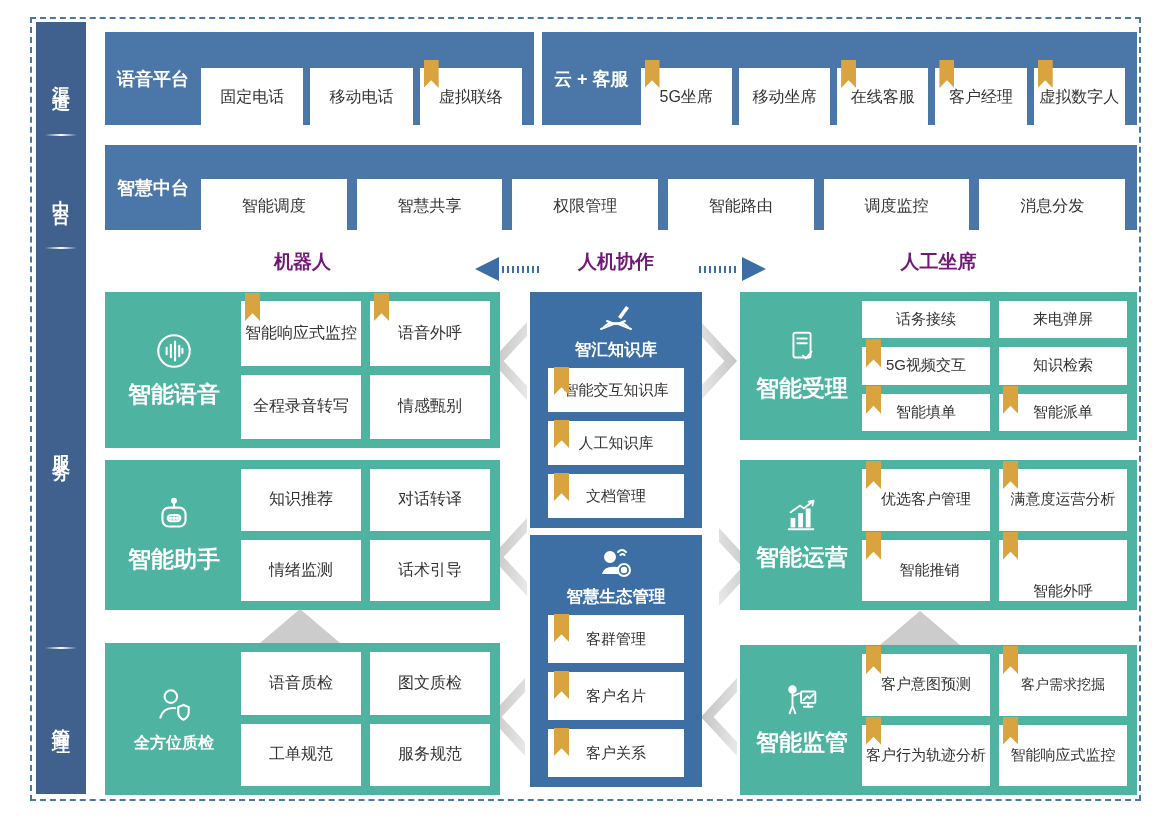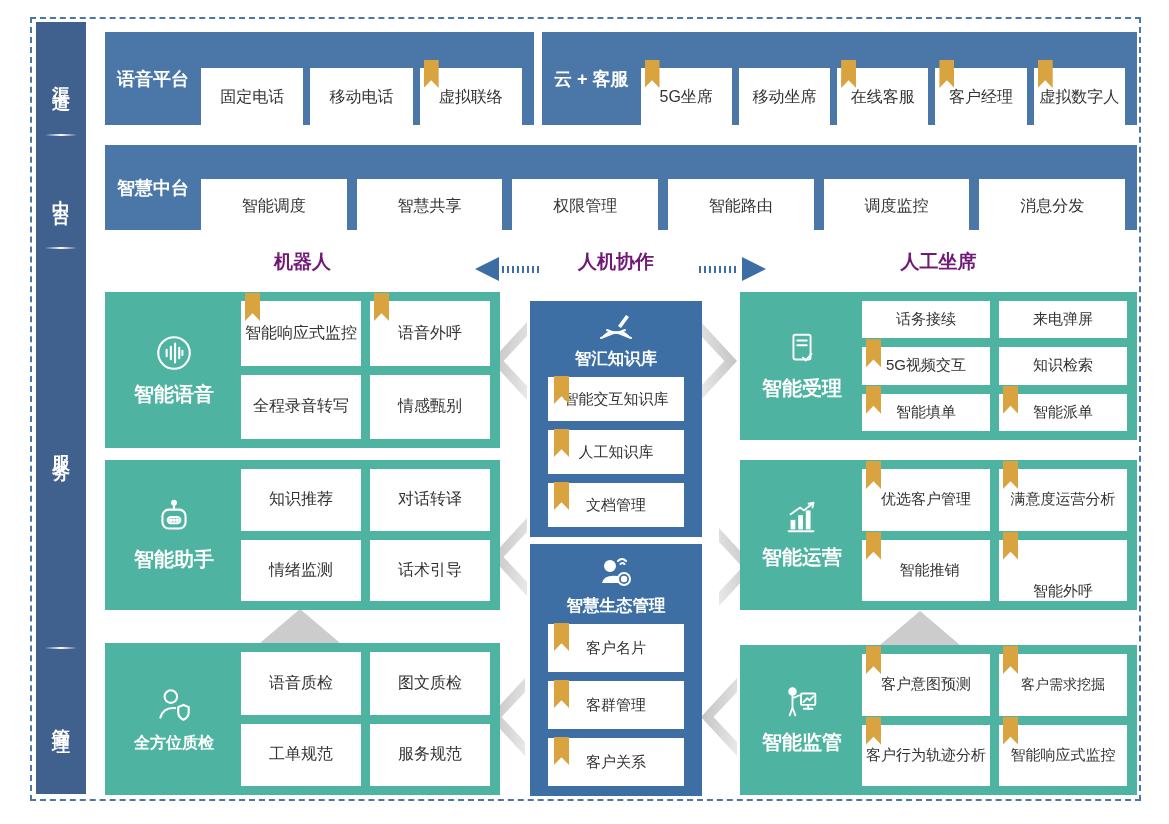--- a/index.html
+++ b/index.html
@@ -44,26 +44,26 @@
       background:repeating-linear-gradient(90deg,#3d6da5 0 2px,rgba(0,0,0,0) 2px 5px);}
   .tri-l{width:0;height:0;border-right:24px solid #3d6da5;border-top:12px solid transparent;border-bottom:12px solid transparent;}
   .tri-r{width:0;height:0;border-left:24px solid #3d6da5;border-top:12px solid transparent;border-bottom:12px solid transparent;}
   
   .service{position:absolute;left:105px;top:292px;width:1032px;height:503px;z-index:1;}
   .blk{position:absolute;z-index:1;box-sizing:border-box;display:flex;}
   .teal{background:#4FB3A1;padding:9px 10px;gap:8px;}
   .label-zone{display:flex;flex-direction:column;align-items:center;justify-content:center;gap:7px;color:#fff;}
   .lz-left{width:118px;flex:none;}
   .lz-right{width:104px;flex:none;}
-  .blk-label{font-size:20px;font-weight:bold;white-space:nowrap;}
+  .blk-label{font-size:23px;font-weight:bold;white-space:nowrap;}
   .boxgrid{flex:1;display:grid;grid-template-columns:1fr 1fr;gap:9px;}
   .boxgrid .box{font-size:16px;}
   .grid3 .box{font-size:15px;}
   
-  .mblk{background:#3D6FA5;flex-direction:column;padding:0 18px 10px;margin-top:9px;}
+  .mblk{background:#3D6FA5;flex-direction:column;padding:0 18px 10px;}
   .mhead{display:flex;flex-direction:column;align-items:center;padding:9px 0 7px;color:#fff;}
   .mhead .blk-label{font-size:16.5px;margin-top:2px;}
   .mboxes{display:flex;flex-direction:column;gap:9px;flex:1;}
   .mbox{position:relative;background:#fff;flex:1;display:flex;align-items:center;justify-content:center;
         font-size:15px;color:#333;white-space:nowrap;}
   .mbox .bm{top:-1px;left:6px;}
   
   .chev{position:absolute;width:36px;height:78px;z-index:0;}
   .chev-l{background:linear-gradient(100deg,#bfbfbf,#e9e9e9);
           clip-path:polygon(100% 0,0 50%,100% 100%,100% 82%,35% 50%,100% 18%);}
@@ -319,25 +319,25 @@
               <path d="M24.5 11 q2 -2 4 0"></path>
             <circle cx="28" cy="26" r="6"></circle>
               <circle cx="28" cy="26" r="2.2" fill="#fff"></circle>
           </svg>
         </span>
         <span class="blk-label">智慧生态管理</span>
       </div>
       <div class="mboxes">
         <div class="mbox">
             <span class="bm"></span>
+            <span>客群管理</span>
+          </div>
+        <div class="mbox">
+            <span class="bm"></span>
             <span>客户名片</span>
-          </div>
-        <div class="mbox">
-            <span class="bm"></span>
-            <span>客群管理</span>
           </div>
         <div class="mbox">
             <span class="bm"></span>
             <span>客户关系</span>
           </div>
       </div>
     </div>
 
     <div class="blk teal" style="left:635px;top:0;width:397px;height:148px;">
       <div class="label-zone lz-right">

